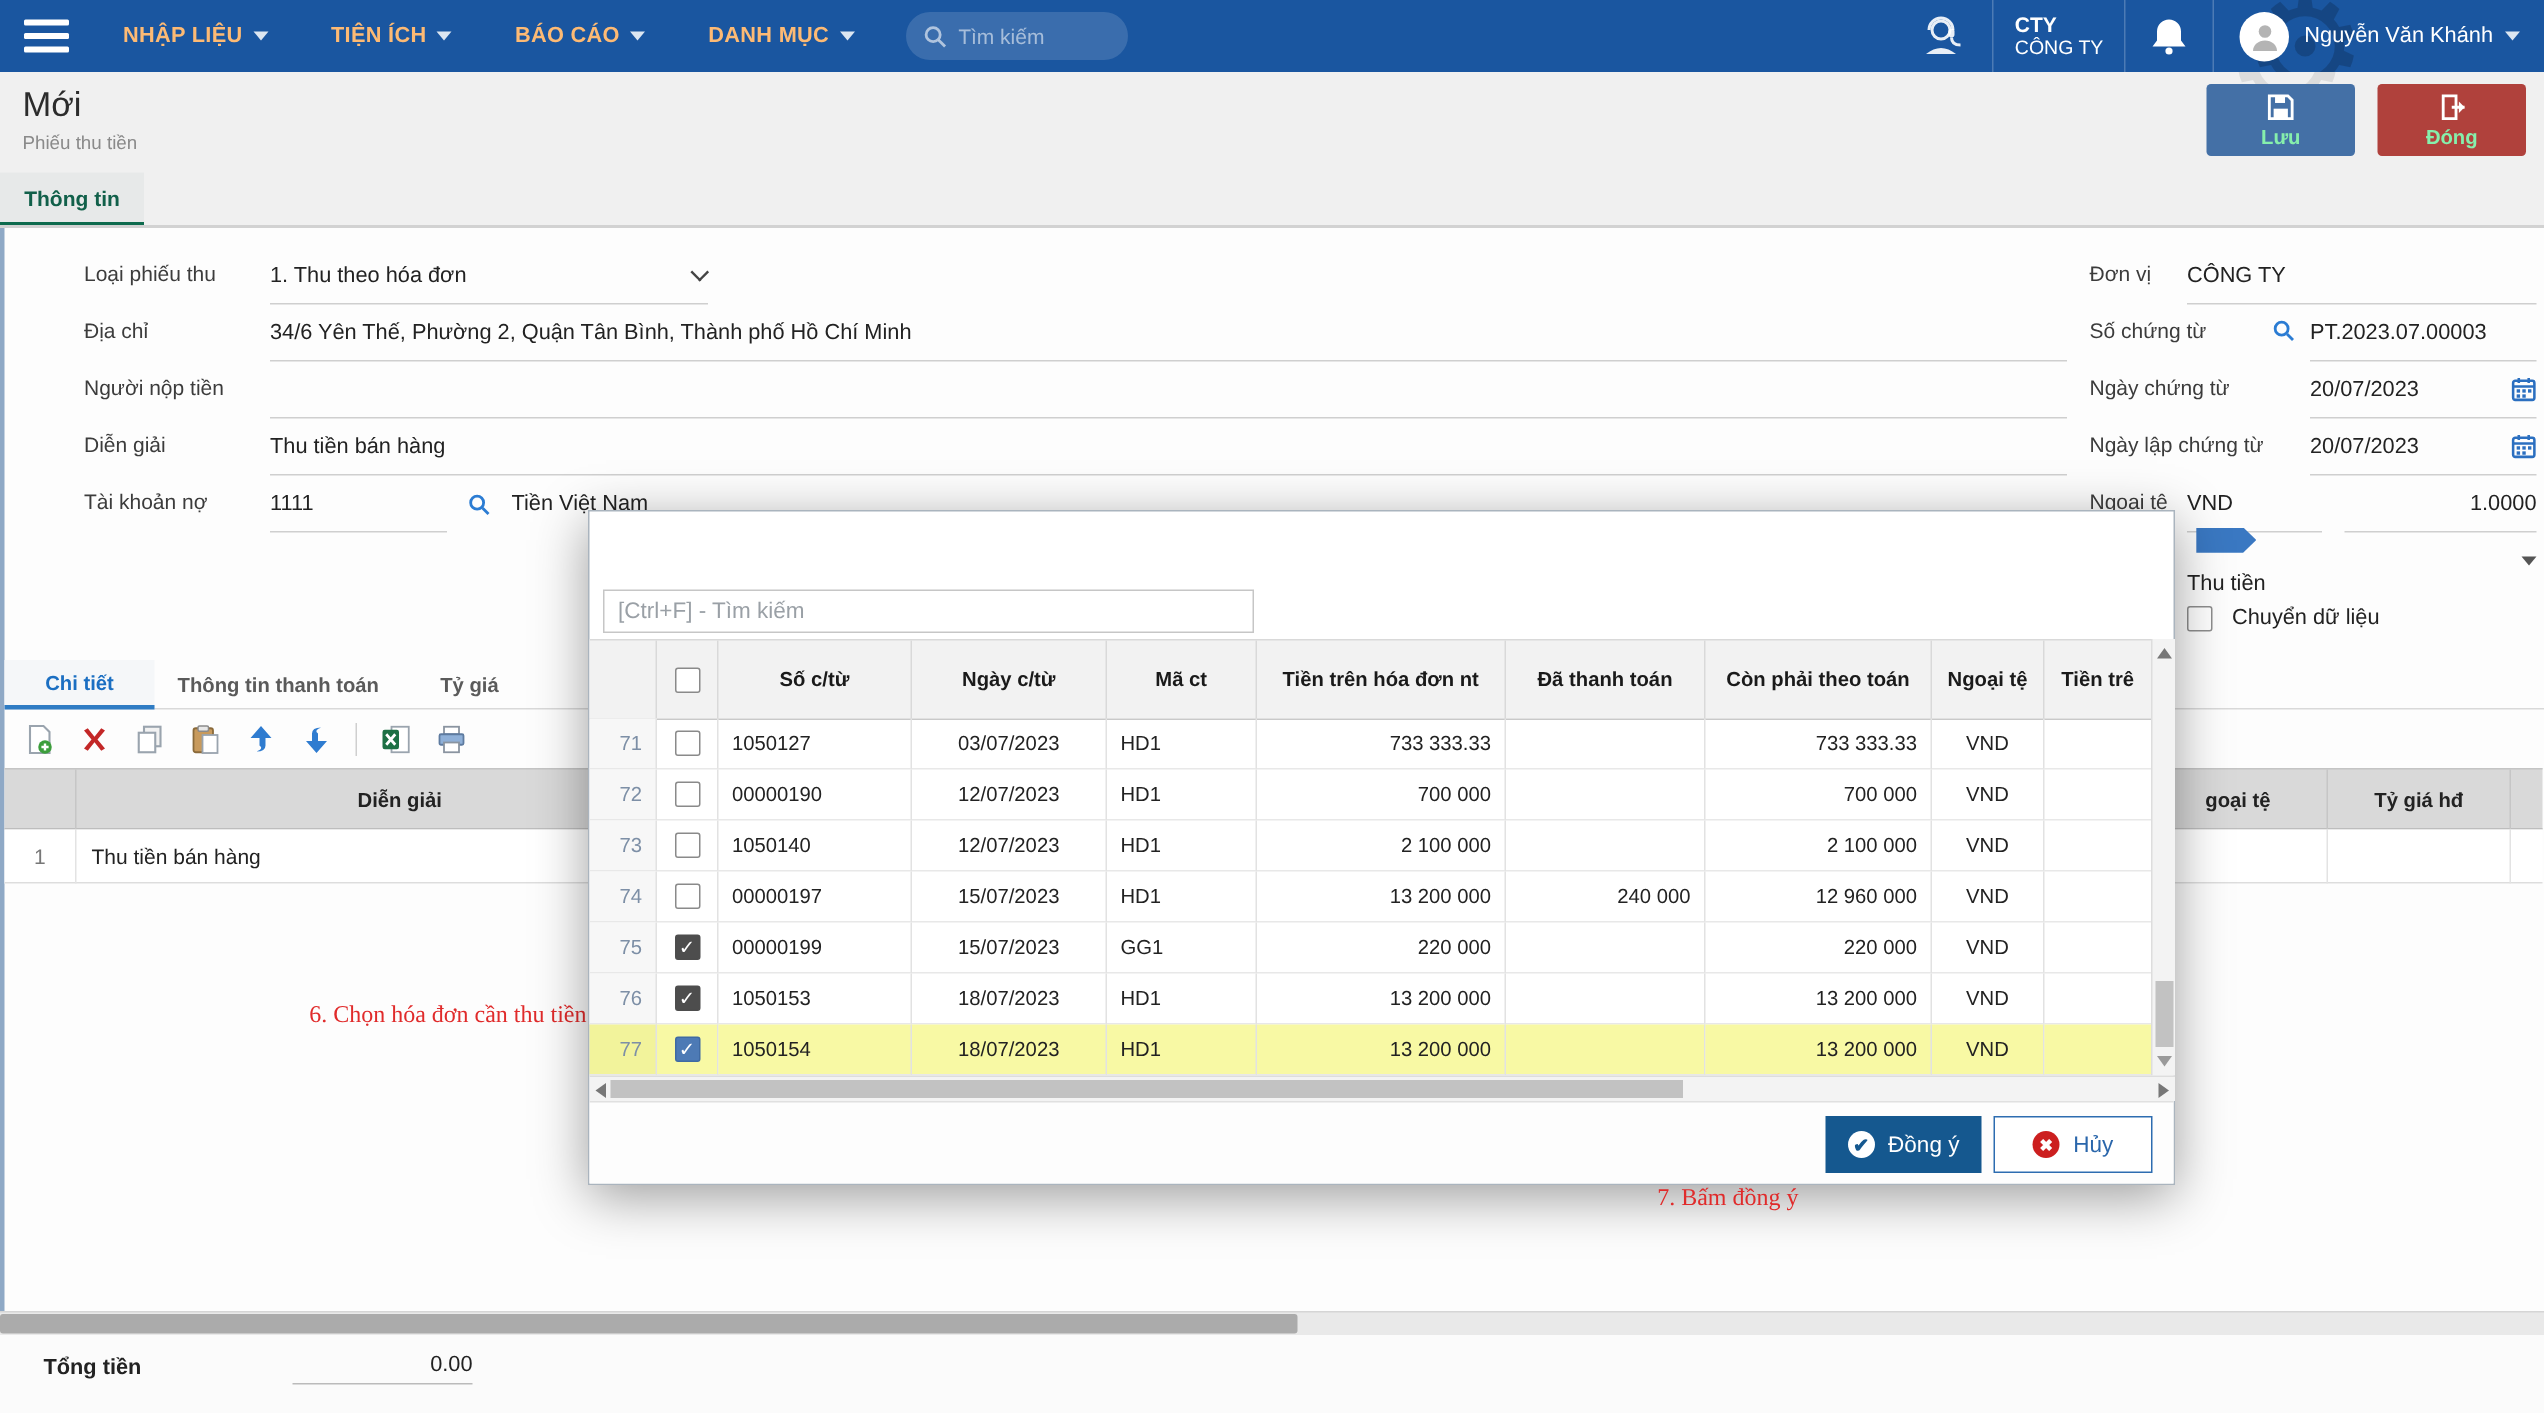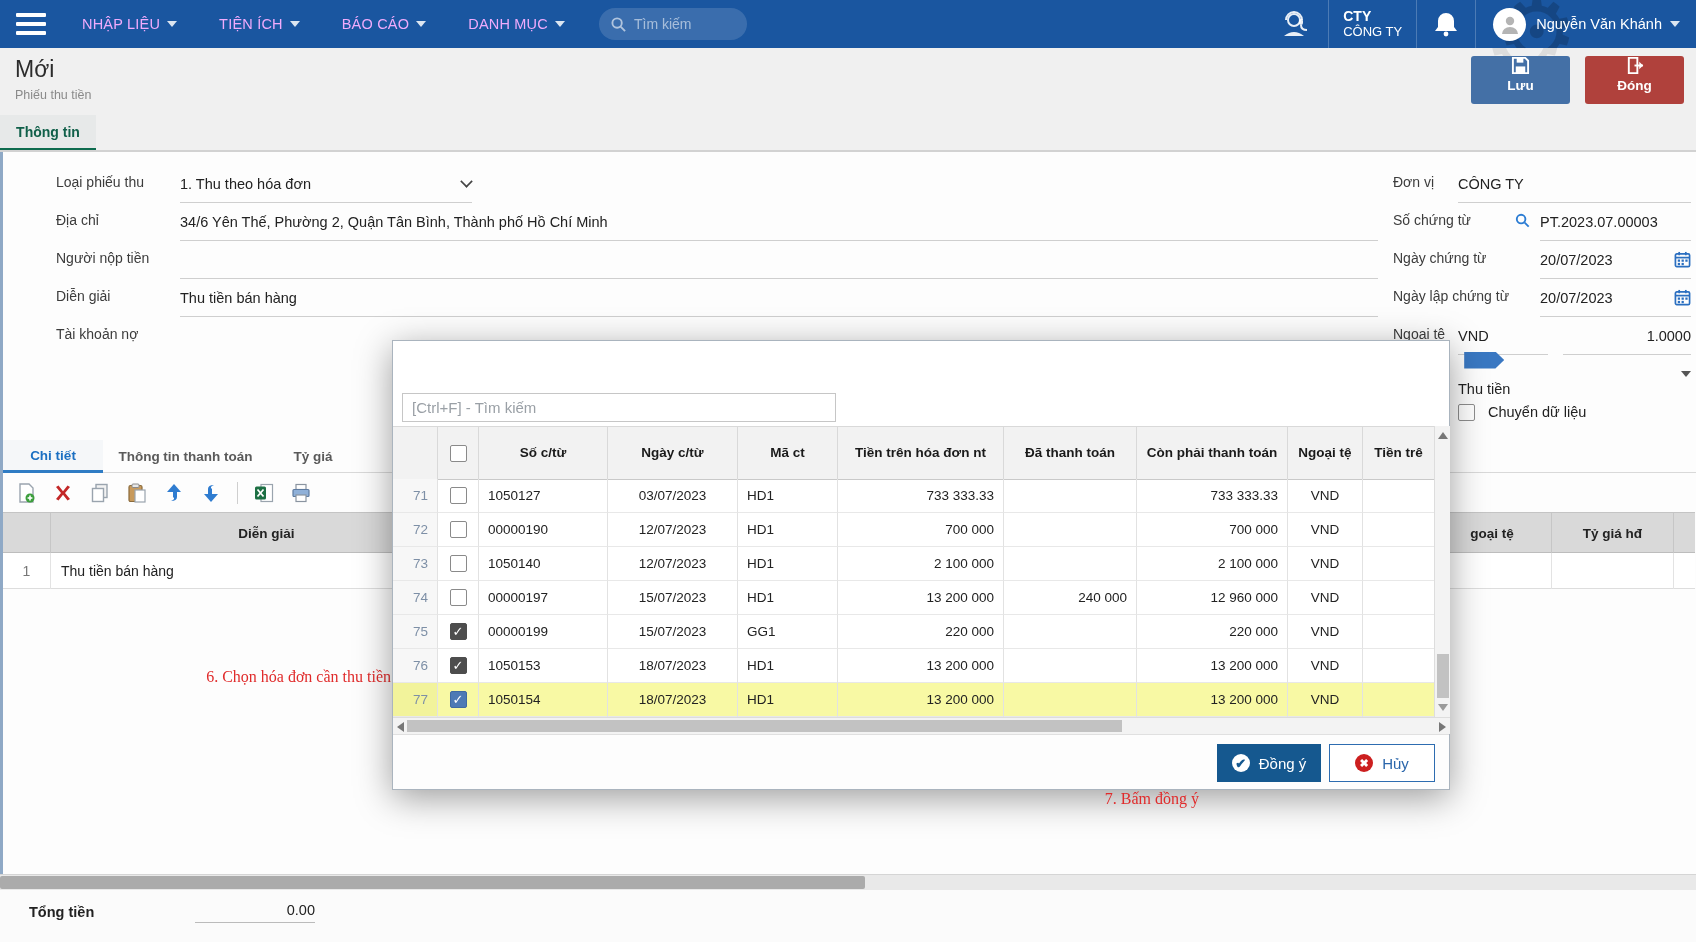--- a/index.html
+++ b/index.html
@@ -5,41 +5,41 @@
   * { margin:0; padding:0; box-sizing:border-box; }
   html,body { width:1696px; height:942px; overflow:hidden; font-family:"Liberation Sans",sans-serif; background:#fff; }
   #root { position:relative; width:1696px; height:942px; background:#fdfdfd; overflow:hidden; }
 
   
   .navbar { position:absolute; left:0; top:0; width:1696px; height:48px; background:#1a56a0; display:flex; align-items:center; overflow:hidden; }
   .nav-gear { position:absolute; right:118px; top:-14px; font-size:92px; color:rgba(0,0,0,.18); pointer-events:none; line-height:1; }
   .hamburger { width:30px; height:22px; margin-left:16px; display:flex; flex-direction:column; justify-content:space-between; cursor:pointer; }
   .hamburger span { display:block; height:4px; background:#fff; border-radius:1px; }
   .menu { display:flex; align-items:center; margin-left:36px; gap:42px; }
-  .menu-item { color:#f0abfc; font-weight:normal; font-size:14.5px; letter-spacing:.2px; display:flex; align-items:center; gap:7px; cursor:pointer; white-space:nowrap; }
+  .menu-item { color:#fdba74; font-weight:bold; font-size:14.5px; letter-spacing:.2px; display:flex; align-items:center; gap:7px; cursor:pointer; white-space:nowrap; }
   .caret-dn { width:0; height:0; border-left:5px solid transparent; border-right:5px solid transparent; border-top:6px solid rgba(255,255,255,.85); }
   .nav-search { margin-left:34px; width:148px; height:32px; background:rgba(255,255,255,.14); border-radius:16px; display:flex; align-items:center; padding:0 12px; gap:8px; }
   .nav-search input { background:transparent; border:none; outline:none; color:rgba(255,255,255,.85); font-size:14px; width:100px; }
   .nav-search input::placeholder { color:rgba(255,255,255,.55); }
   .nav-right { position:absolute; right:0; top:0; height:48px; display:flex; align-items:center; }
   .nav-divider { width:1px; height:48px; background:rgba(255,255,255,.22); }
   .nav-ico-box { padding:0 17px; height:48px; display:flex; align-items:center; cursor:pointer; }
   .company { color:#fff; line-height:1.1; padding:0 14px; text-align:left; }
   .company .code { font-weight:bold; font-size:14px; }
   .company .name { font-size:13px; }
   .avatar { width:33px; height:33px; border-radius:50%; background:#fff; display:flex; align-items:center; justify-content:center; overflow:hidden; }
   .user-name { color:#fff; font-size:14.5px; margin:0 8px 0 10px; white-space:nowrap; }
   .user-caret { margin-right:16px; }
 
   
   .pagebar { position:absolute; left:0; top:48px; width:1696px; height:104px; background:#f0f0f0; overflow:hidden; }
   .page-gear { position:absolute; right:130px; top:-52px; font-size:92px; color:#dcdcdc; line-height:1; pointer-events:none; }
   .page-title { position:absolute; left:15px; top:8px; font-size:23px; color:#2c2c2c; }
   .page-subtitle { position:absolute; left:15px; top:40px; font-size:12.5px; color:#8a8a8a; }
-  .btn-save, .btn-close { position:absolute; top:8px; width:99px; height:48px; border-radius:3px; color:#ffffff; display:flex; flex-direction:column; align-items:center; gap:3px; font-size:13.5px; font-weight:bold; cursor:pointer; }
+  .btn-save, .btn-close { position:absolute; top:8px; width:99px; height:48px; border-radius:3px; color:#86efac; display:flex; flex-direction:column; align-items:center; justify-content:center; gap:3px; font-size:13.5px; font-weight:bold; cursor:pointer; }
   .btn-save { left:1471px; background:#4470a6; }
   .btn-close { left:1585px; background:#b0413c; }
   .tab-main { position:absolute; left:0; top:67px; width:96px; height:37px; background:#e7e9e9; display:flex; align-items:center; justify-content:center; font-weight:bold; font-size:14px; color:#11604a; border-bottom:4px solid #0e6b4e; cursor:pointer; }
   .pagebar-bottomline { position:absolute; left:0; top:150px; width:1696px; height:2px; background:#d2d2d2; }
 
   
   .content { position:absolute; left:0; top:152px; width:1696px; height:722px; background:#fdfdfd; border-left:3px solid #8fa9c6; }
   .frow { position:absolute; height:38px; display:flex; align-items:center;text-align:center; }
   .flabel { position:absolute; left:29px; font-size:14px; color:#3c3c3c;margin-left:24px; }
   .fval { font-size:14.5px; color:#222; }
@@ -233,20 +233,30 @@
     </div>
 
     <div class="flabel" style="top:136px;">Diễn giải</div>
     <div class="frow" style="left:177px; top:127px; width:1198px;">
       <div class="fval u-line" style="width:1198px; height:37px; display:flex; align-items:center;">
           <span>Thu tiền bán hàng</span>
         </div>
     </div>
 
     <div class="flabel" style="top:174px;">Tài khoản nợ</div>
+    <div class="frow" style="left:177px; top:165px; width:600px; gap:14px;">
+      <div class="fval u-line" style="width:118px; height:37px; display:flex; align-items:center;">
+          <span>1111</span>
+        </div>
+      <svg class="icon-search-blue" viewBox="0 0 16 16">
+          <circle cx="6.5" cy="6.5" r="4.6" fill="none" stroke="#2b7cd3" stroke-width="2"></circle>
+          <line x1="10.3" y1="10.3" x2="14.6" y2="14.6" stroke="#2b7cd3" stroke-width="2"></line>
+        </svg>
+      <span class="fval">Tiền Việt Nam</span>
+    </div>
 
     <div class="r-label" style="top:22px;">Đơn vị</div>
     <div class="frow" style="left:1455px; top:13px; width:233px;">
       <div class="fval u-line" style="width:233px; height:37px; display:flex; align-items:center;">
           <span>CÔNG TY</span>
         </div>
     </div>
 
     <div class="r-label" style="top:60px;">Số chứng từ</div>
     <svg class="icon-search-blue" style="position:absolute; left:1512px; top:61px;" viewBox="0 0 16 16">
@@ -412,21 +422,21 @@
     <div class="m-thead mgrid">
       <div class="m-th"></div>
       <div class="m-th">
           <span class="mcb"></span>
         </div>
       <div class="m-th">Số c/từ</div>
       <div class="m-th">Ngày c/từ</div>
       <div class="m-th">Mã ct</div>
       <div class="m-th">Tiền trên hóa đơn nt</div>
       <div class="m-th">Đã thanh toán</div>
-      <div class="m-th">Còn phải thanh toán</div>
+      <div class="m-th">Còn phải theo toán</div>
       <div class="m-th">Ngoại tệ</div>
       <div class="m-th" style="border-right:none;">Tiền trê</div>
     </div>
 
     <div class="m-body" id="modal-rows">
         <div class="m-row mgrid">
           <div class="m-td num">71</div>
           <div class="m-td ctr">
             <span class="mcb"></span>
           </div>

